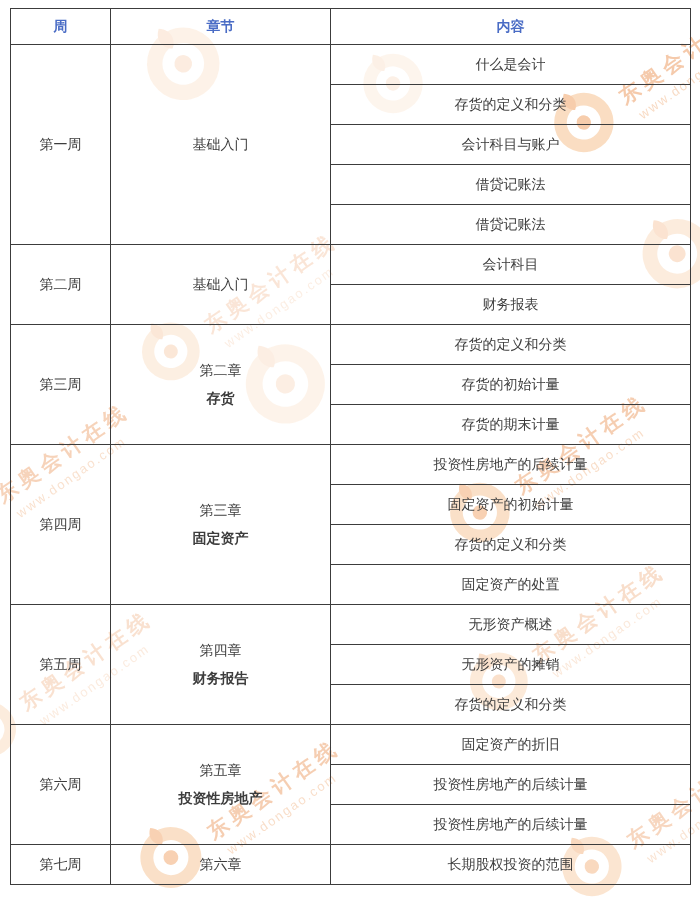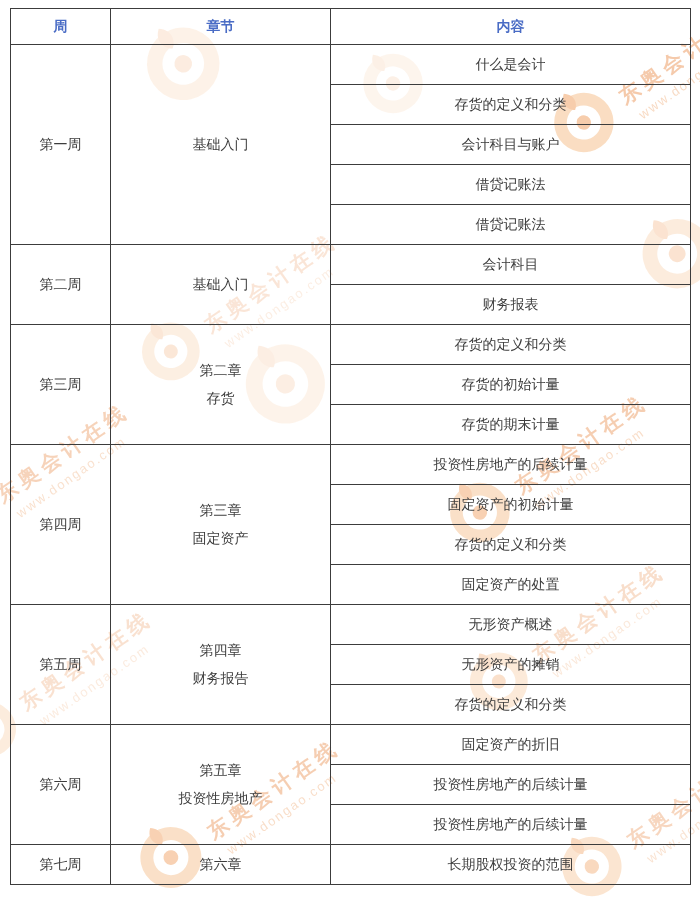--- a/index.html
+++ b/index.html
@@ -34,21 +34,21 @@
   .schedule col.c-week    { width:100px; }
   .schedule col.c-chapter { width:220px; }
   .schedule col.c-content { width:360px; }
   .schedule th, .schedule td {
     border:1px solid #3c3c3c; padding:0; text-align:center; vertical-align:middle;
     font-size:14px; color:#3d3d3d; line-height:1.25;
   }
   .schedule thead th { height:35px; font-weight:bold; color:#4a6cc5; }
   .schedule td.content-cell { height:39px; }
   .chapter-line { display:block; }
-  .chapter-line + .chapter-line { margin-top:10px; }
+  .chapter-line + .chapter-line { margin-top:10px;font-weight:bold; }
 </style>
 </head>
 <body>
 
 <div class="page">
 
   <div class="wm-layer">
 
     <svg class="wm-ring" style="left:138px;top:18px;opacity:.20" width="88" height="88" viewBox="0 0 80 80">
         <circle cx="40" cy="42" r="33" fill="#f7c392"></circle>

